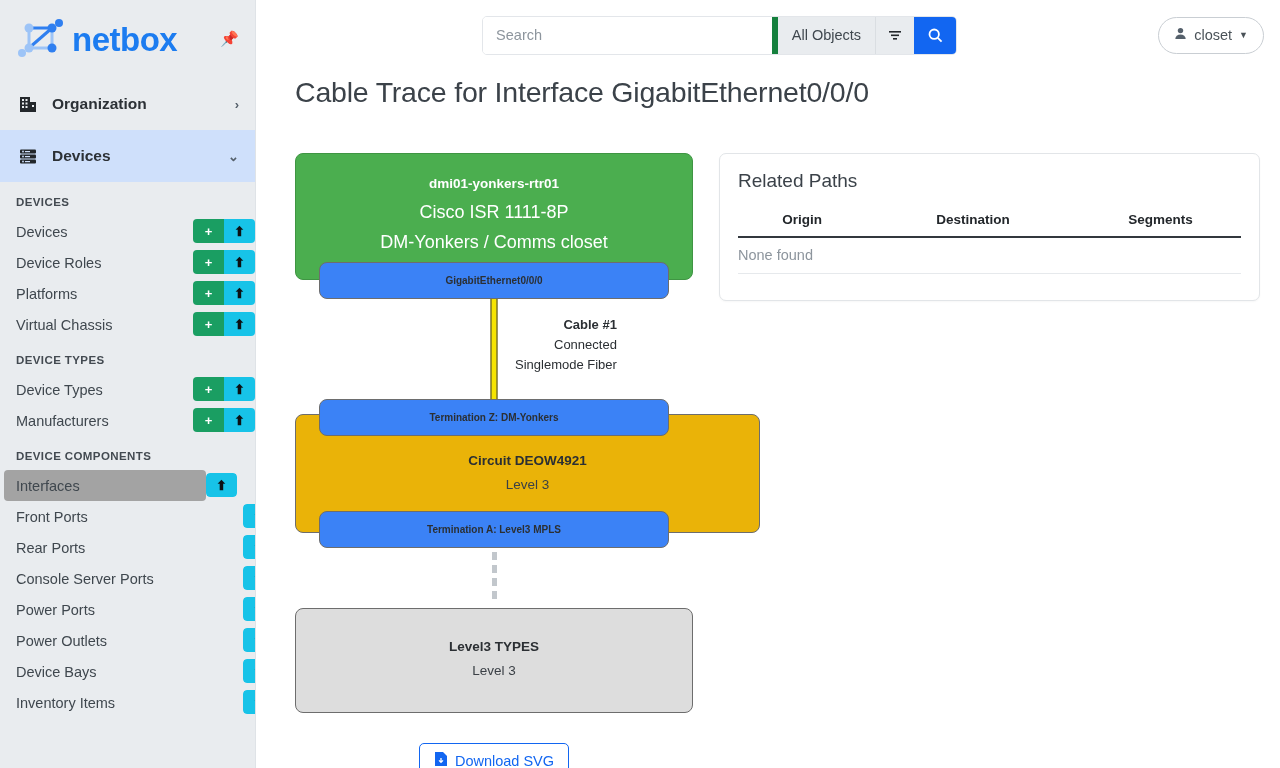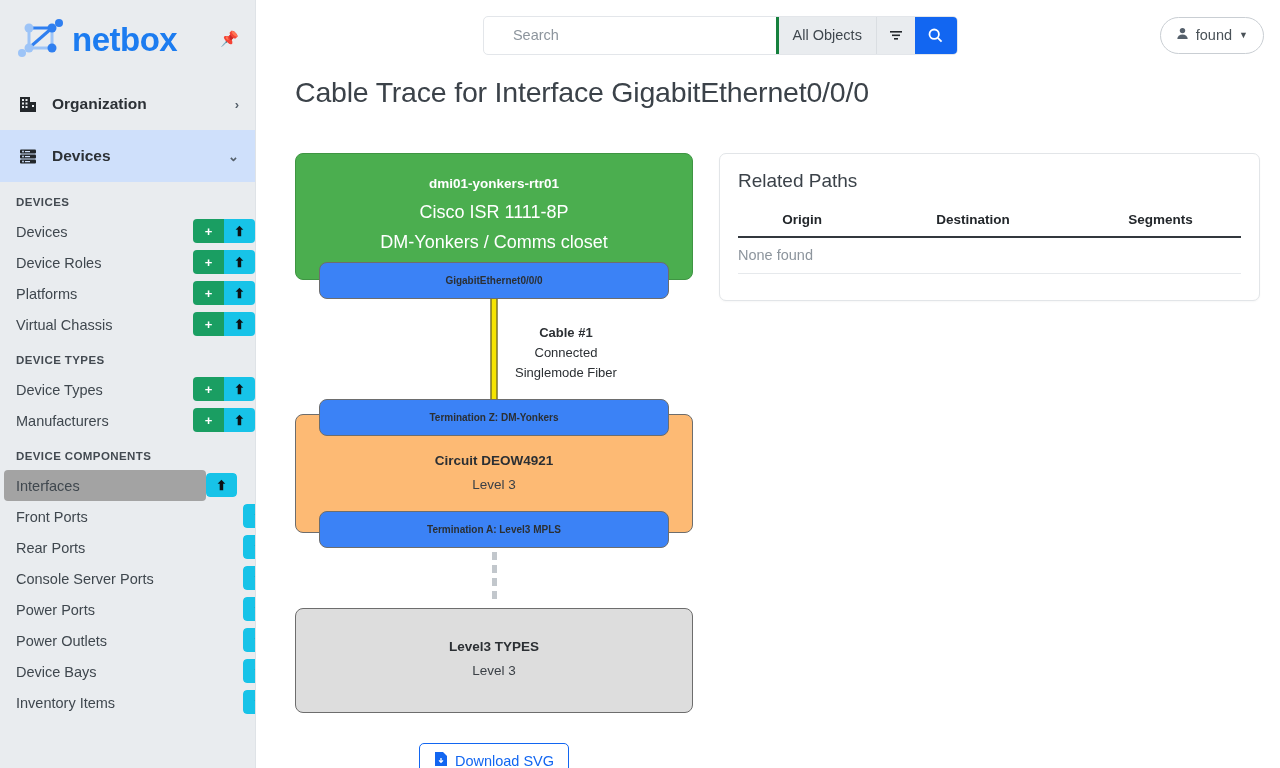--- a/index.html
+++ b/index.html
@@ -81,33 +81,32 @@
   .topbar {
     height: 70px; display: flex; align-items: center;
     padding: 0 16px;
   }
   .search-wrap {
     margin-left: auto; margin-right: auto;
     display: flex; align-items: stretch; height: 39px;
     border-radius: 5px; overflow: hidden;
     border: 1px solid #e3e6ea;
     width: 475px;
-    padding-left: 16px;
   }
   .search-input {
     flex: 1; border: none; outline: none;
     padding: 0 13px; font-size: 14.5px; color: #3f474e;
     font-family: "Liberation Sans", sans-serif;
     background: #fff;
   }
   .search-input::placeholder { color: #8d959d; }
   .scope-btn {
     display: flex; align-items: center; padding: 0 14px;
     background: #e9ecef; color: #3f474e; font-size: 14.5px;
-    border-left: 3px solid #15803d; cursor: pointer; white-space: nowrap;
+    border-left: 6px solid #15803d; cursor: pointer; white-space: nowrap;
   }
   .filter-btn {
     display: flex; align-items: center; justify-content: center;
     width: 39px; background: #e9ecef; color: #333a41;
     border-left: 1px solid #dadee2; cursor: pointer;
   }
   .go-btn {
     display: flex; align-items: center; justify-content: center;
     width: 42px; background: #1266f1; color: #fff; cursor: pointer;
   }
@@ -155,29 +154,29 @@
   .cable-run {
     position: relative; height: 100px;
   }
   .cable-line {
     position: absolute; left: 199px; top: 0; transform: translateX(-50%);
     width: 7px; height: 100px;
     background: #f6e400;
     border-left: 1px solid #3a3a3a; border-right: 1px solid #3a3a3a;
   }
   .cable-info {
-    position: absolute; left: 220px; top: 24px;
-    font-size: 13px; color: #2b2f33; text-align: center; line-height: 1.55;
+    position: absolute; left: 220px; top: 16px;
+    font-size: 13px; color: #2b2f33; text-align: right; line-height: 1.55;
   }
   .cable-info .c-title { font-weight: 700; }
 
   .circuit-wrap { position: relative; }
   .circuit-box {
-    width: 398px;
-    background: #fdba74;
+    width: 465px;
+    background: #eab308;
     border: 1px solid #6d6d6d; border-radius: 8px;
     text-align: center;
     padding: 38px 10px 40px;
     margin-top: -22px;
     position: relative; z-index: 1;
   }
   .circuit-box .c-name { font-size: 13.5px; font-weight: 700; color: #2b2f33; margin-bottom: 9px; }
   .circuit-box .c-prov { font-size: 13.5px; color: #3b4046; }
   .term.z { margin: 0 auto; z-index: 3; }
   .term.a { margin: -22px auto 0; z-index: 3; }
@@ -406,21 +405,21 @@
             </svg>
         </div>
       </div>
       <div class="user-btn">
         <span>
           <svg width="13" height="13" viewBox="0 0 13 13">
               <circle cx="6.5" cy="3.6" r="2.7" fill="#55606b"></circle>
               <path d="M1.3 12 A5.2 4.6 0 0 1 11.7 12 Z" fill="#55606b"></path>
             </svg>
         </span>
-        <span>found</span>
+        <span>closet</span>
         <span class="caret">▼</span>
       </div>
     </div>
 
     <h1 class="page-title">Cable Trace for Interface GigabitEthernet0/0/0</h1>
 
     <div class="content">
 
       <div class="trace">
 

